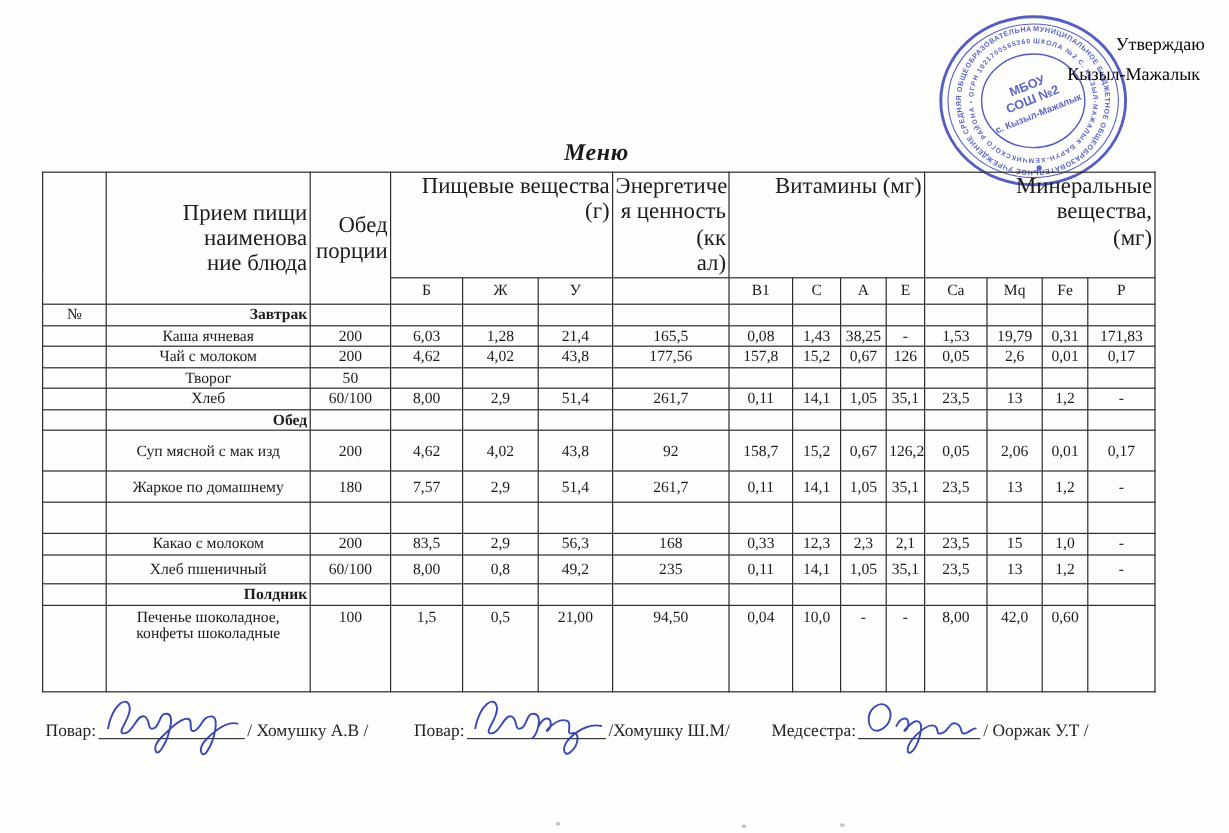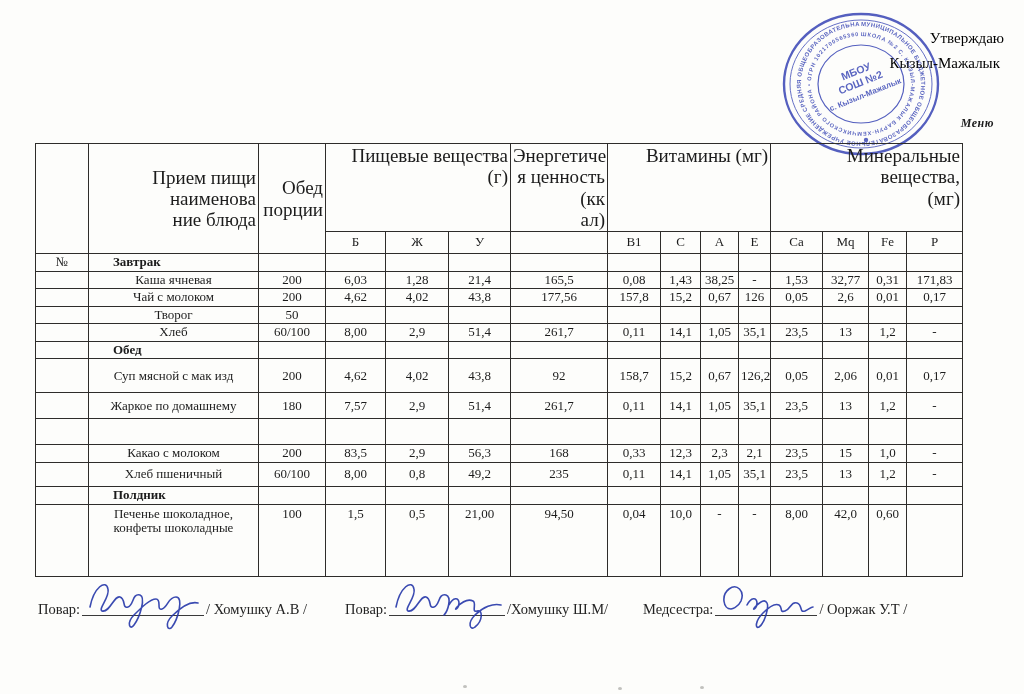--- a/index.html
+++ b/index.html
@@ -4,22 +4,22 @@
 <style>
   html,body{margin:0;padding:0;}
   body{
     width:1024px;height:694px;position:relative;overflow:hidden;
     background:#fdfdfb;
     font-family:"Liberation Serif","DejaVu Serif",serif;
     color:#1c1c1c;
   }
   
   .doc-title{
-    position:absolute;top:116px;left:0;right:30px;text-align:right;
-    font-size:12px;font-weight:bold;font-style:italic;letter-spacing:.5px;
+    position:absolute;top:116px;left:0;right:30px;text-align:center;
+    font-size:20px;font-weight:bold;font-style:italic;letter-spacing:.5px;
   }
   
   .approval{
     position:absolute;top:26px;right:20px;width:260px;
     text-align:right;font-size:15px;line-height:24.5px;color:#000000;
   }
   .approval div:nth-child(2){padding-right:4px;}
   .approval div:nth-child(3){padding-right:34px;}
   .approval div:nth-child(4){padding-right:12px;}
   
@@ -34,21 +34,21 @@
     font-size:13px;line-height:1.12;
   }
   table.menu td,table.menu th{
     border:1.4px solid #2e2c2a;padding:1px 2px;vertical-align:middle;
     overflow:hidden;font-weight:normal;
   }
   table.menu .hdr{white-space:pre-line;text-align:right;font-size:19px;}
   table.menu .sub{text-align:center;}
   .rownum{text-align:center;font-weight:bold;}
   .name{text-align:center;}
-  .name.section{text-align:left;padding-left:24px;font-weight:bold;}
+  .name.section{text-align:right;padding-left:24px;font-weight:bold;}
   .val{text-align:center;font-weight:bold;}
   .vtop{vertical-align:top !important;padding-top:2px !important;}
   
   .sig{
     position:absolute;top:580px;height:40px;font-size:14.5px;
     display:flex;align-items:flex-end;color:#242424;
   }
   .sig .role{padding-bottom:2px;}
   .sigline{
     position:relative;display:inline-block;height:24px;
@@ -168,21 +168,21 @@
         <td class="val">200</td>
         <td class="val">6,03</td>
         <td class="val">1,28</td>
         <td class="val">21,4</td>
         <td class="val">165,5</td>
         <td class="val">0,08</td>
         <td class="val">1,43</td>
         <td class="val">38,25</td>
         <td class="val">-</td>
         <td class="val">1,53</td>
-        <td class="val">32,77</td>
+        <td class="val">19,79</td>
         <td class="val">0,31</td>
         <td class="val">171,83</td>
       </tr>
       <tr style="height: 17px;">
         <td class="rownum"></td>
         <td class="name">Чай с молоком</td>
         <td class="val">200</td>
         <td class="val">4,62</td>
         <td class="val">4,02</td>
         <td class="val">43,8</td>

